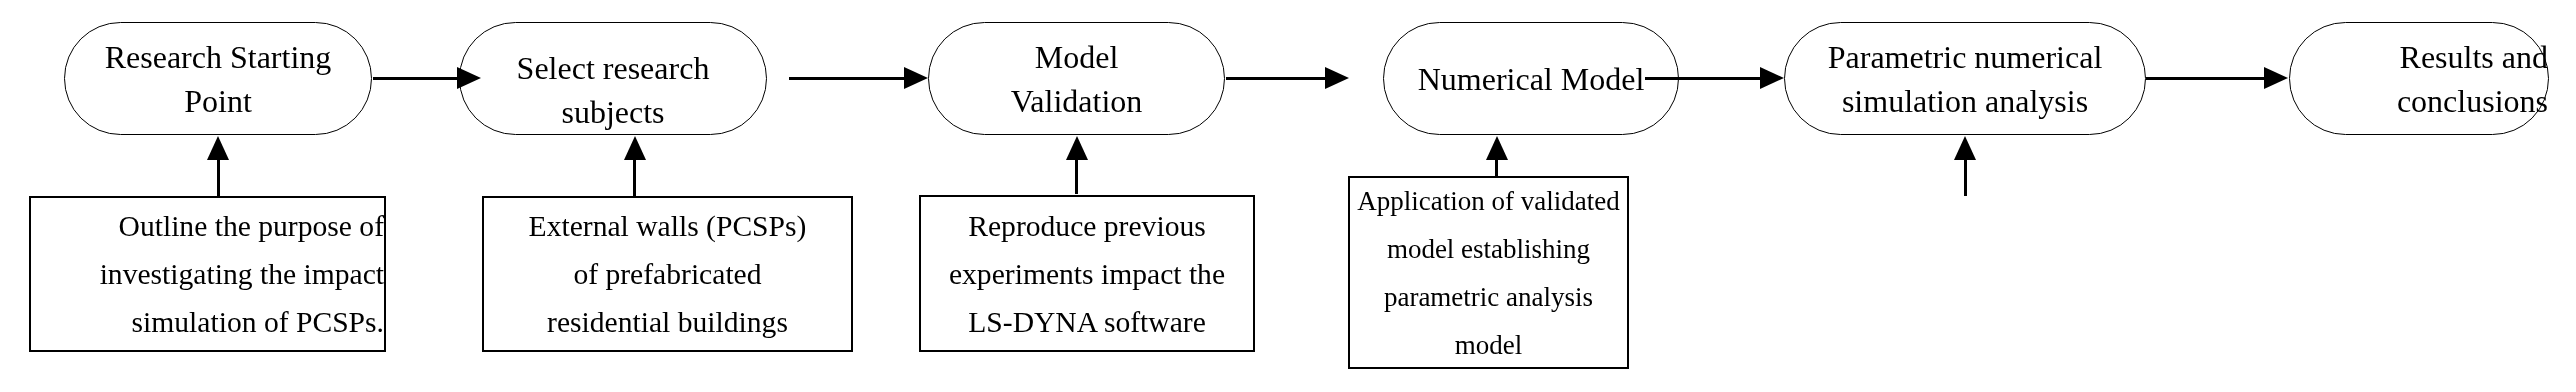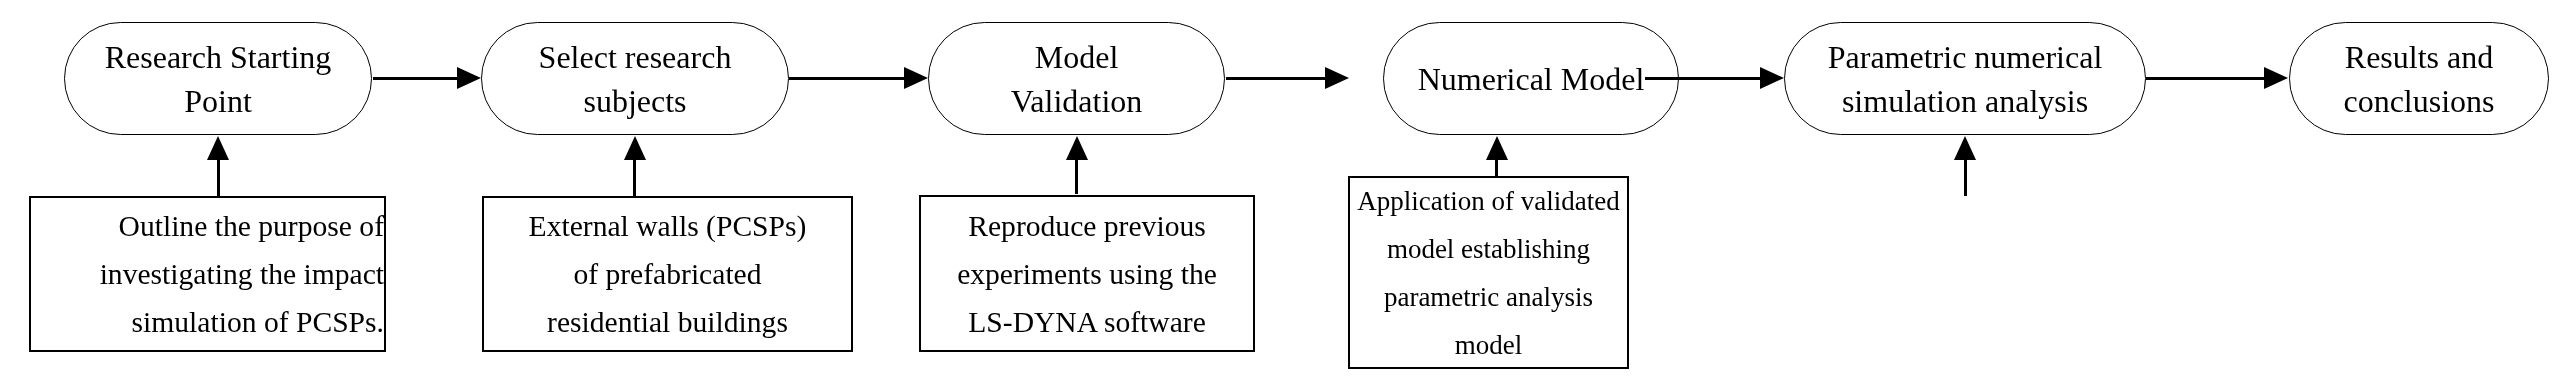--- a/index.html
+++ b/index.html
@@ -75,36 +75,36 @@
 </style>
 </head>
 <body>
 
 <div id="canvas">
 
   <div class="stadium" style="left:64px; width:308px;">
     <span>Research Starting</span>
     <span>Point</span>
   </div>
-  <div class="stadium" style="left:481px; width:308px;">
+  <div class="stadium" style="left:459px; width:308px;justify-content:flex-end;">
     <span>Select research</span>
     <span>subjects</span>
   </div>
   <div class="stadium" style="left:928px; width:297px;">
     <span>Model</span>
     <span>Validation</span>
   </div>
   <div class="stadium" style="left:1383px; width:296px;">
     <span>Numerical Model</span>
   </div>
   <div class="stadium" style="left:1784px; width:362px;">
     <span>Parametric numerical</span>
     <span>simulation analysis</span>
   </div>
-  <div class="stadium" style="left:2289px; width:260px;">
+  <div class="stadium" style="left:2289px; width:260px;align-items:flex-end;">
     <span>Results and</span>
     <span>conclusions</span>
   </div>
 
   <div class="hline" style="left:373px; width:89px;"></div>
   <div class="harrowhead" style="left:457px;"></div>
 
   <div class="hline" style="left:789px; width:120px;"></div>
   <div class="harrowhead" style="left:904px;"></div>
 
@@ -122,21 +122,21 @@
     <span>investigating the impact</span>
     <span>simulation of PCSPs.</span>
   </div>
   <div class="detail-rect" style="left:482px; top:196px; width:371px; height:156px;">
     <span>External walls (PCSPs)</span>
     <span>of prefabricated</span>
     <span>residential buildings</span>
   </div>
   <div class="detail-rect" style="left:919px; top:195px; width:336px; height:157px;">
     <span>Reproduce previous</span>
-    <span>experiments using the</span>
+    <span>experiments impact the</span>
     <span>LS-DYNA software</span>
   </div>
   <div class="detail-rect small-text" style="left:1348px; top:176px; width:281px; height:193px;">
     <span>Application of validated</span>
     <span>model establishing</span>
     <span>parametric analysis</span>
     <span>model</span>
   </div>
 
   <div class="vline" style="left:217px; top:159px; height:37px;"></div>

